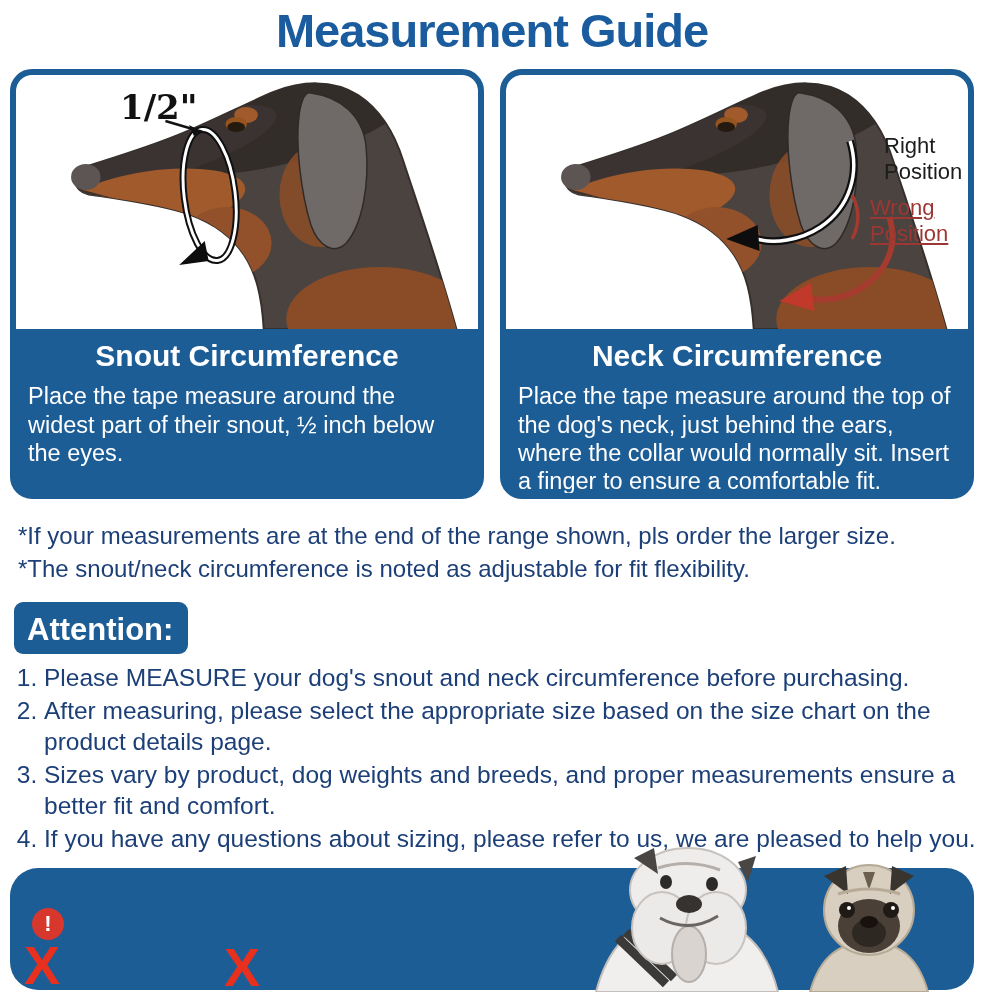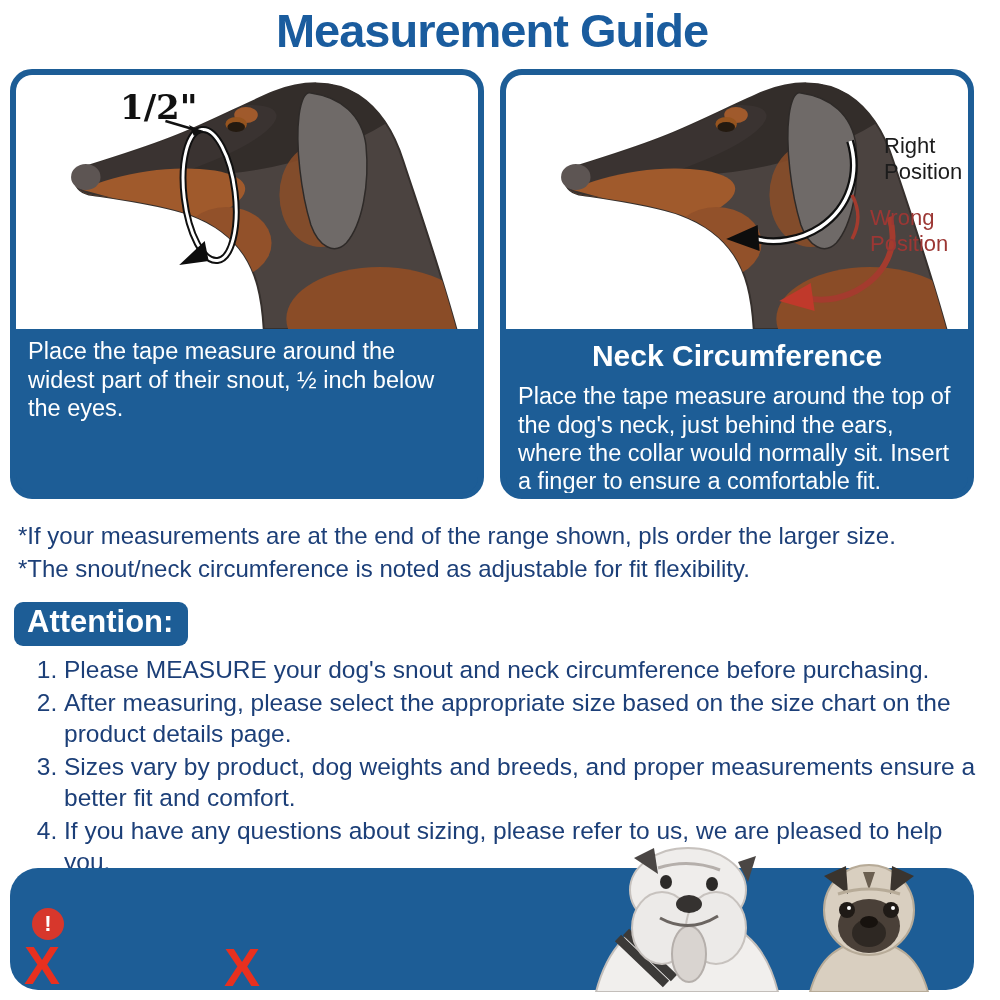--- a/index.html
+++ b/index.html
@@ -14,27 +14,27 @@
   .panel{flex:1;border:6px solid #1d5d96;border-radius:22px;background:#1d5d96;overflow:hidden;}
   .photo{position:relative;background:#fff;height:254px;border-radius:14px 14px 0 0;overflow:hidden;}
   .photo svg{position:absolute;left:0;top:0;width:100%;height:100%;}
   .panel-info{background:#1d5d96;color:#fff;padding:8px 12px 12px;height:144px;}
   .panel-heading{text-align:center;font-size:30px;font-weight:bold;margin:2px 0 9px;}
   .panel-body{font-size:23.5px;line-height:1.2;font-weight:500;}
   .half-label{position:absolute;left:104px;top:12px;color:#111;
       font-family:"DejaVu Serif","Liberation Serif",serif;font-weight:bold;font-size:34px;}
   .pos-label{position:absolute;width:118px;font-size:22px;line-height:1.15;font-weight:500;}
   .right-pos{left:358px;top:58px;color:#1c1c1c;padding-left:20px;}
-  .wrong-pos{left:364px;top:130px;color:#9c3734;}
+  .wrong-pos{left:364px;top:120px;color:#9c3734;text-decoration:underline;}
   
   .notes{margin:20px 0 0 18px;color:#1c3f78;font-size:24px;line-height:1.38;font-weight:500;}
   
   .attention-badge{display:inline-block;margin:16px 0 0 14px;background:#1d5d96;color:#fff;
-      font-size:31px;font-weight:bold;padding:2px 15px 6px 13px;border-radius:9px;}
-  ol.attn-list{margin:8px 0 0 0;padding-left:64px;color:#1c3f78;font-size:24.5px;
+      font-size:31px;font-weight:bold;padding:10px 15px 6px 13px;border-radius:9px;}
+  ol.attn-list{margin:8px 0 0 0;padding-left:44px;color:#1c3f78;font-size:24.5px;
       line-height:1.27;font-weight:500;}
   ol.attn-list li{margin-bottom:2px;}
   
   .footer{position:absolute;left:10px;right:10px;top:868px;height:122px;}
   .footer-bar{position:absolute;left:0;right:0;top:0;bottom:0;background:#1d5d96;border-radius:28px;}
   .warn-circle{position:absolute;left:22px;top:40px;width:32px;height:32px;border-radius:50%;
       background:#d7372c;color:#fff;font-weight:bold;font-size:22px;line-height:32px;text-align:center;}
   .footer-text{position:absolute;left:66px;top:26px;width:530px;color:#fff;font-weight:bold;
       font-size:27px;line-height:1.33;}
   .dog{position:absolute;}
@@ -85,20 +85,21 @@
             <ellipse cx="197" cy="120" rx="26" ry="66" fill="none" stroke="#101010" stroke-width="7" transform="rotate(-7 197 120)"></ellipse>
             <ellipse cx="197" cy="120" rx="26" ry="66" fill="none" stroke="#ffffff" stroke-width="3" transform="rotate(-7 197 120)"></ellipse>
             <path d="M196,186 L166,190 L192,166 Z" fill="#0d0d0d"></path>
             <path d="M152,46 L190,57" stroke="#111" stroke-width="2.5"></path>
             <path d="M190,57 L176,50 L181,61 Z" fill="#111"></path>
           </g>
         </svg>
         <div class="half-label">1/2"</div>
       </div>
       <div class="panel-info">
+        <div class="panel-heading">Snout Circumference</div>
         <div class="panel-body">Place the tape measure around the widest part of their snout, ½ inch below the eyes.</div>
       </div>
     </div>
 
     <div class="panel">
       <div class="photo">
         <svg viewBox="0 0 470 254" preserveAspectRatio="none">
           <defs>
             <clipPath id="headR">
               <path d="M60,106 Q58,96 70,92 C95,84 130,74 165,60 C200,46 235,28 262,17 C290,6 322,4 348,20 C370,34 385,58 394,86 C408,128 430,190 448,254 L252,254 C250,220 244,198 232,180 C220,162 200,148 178,140 C150,130 105,124 78,120 Q62,118 60,106 Z"></path>

